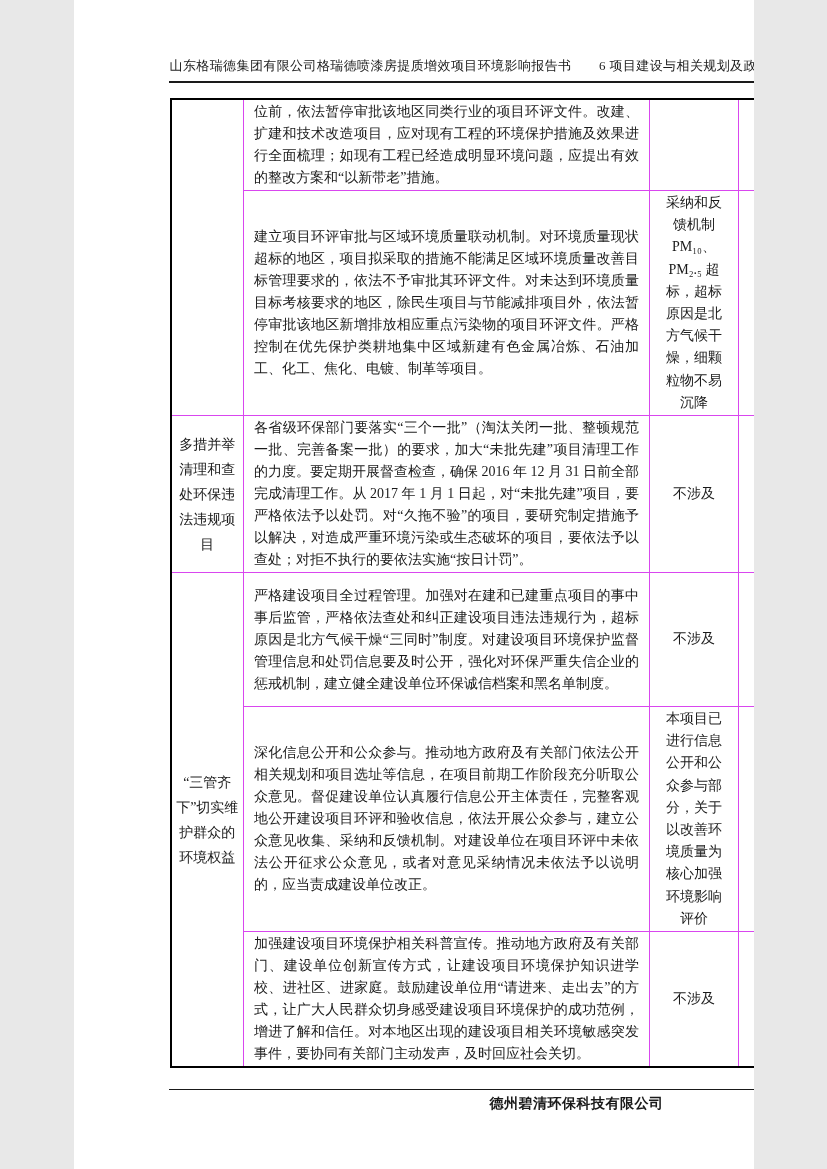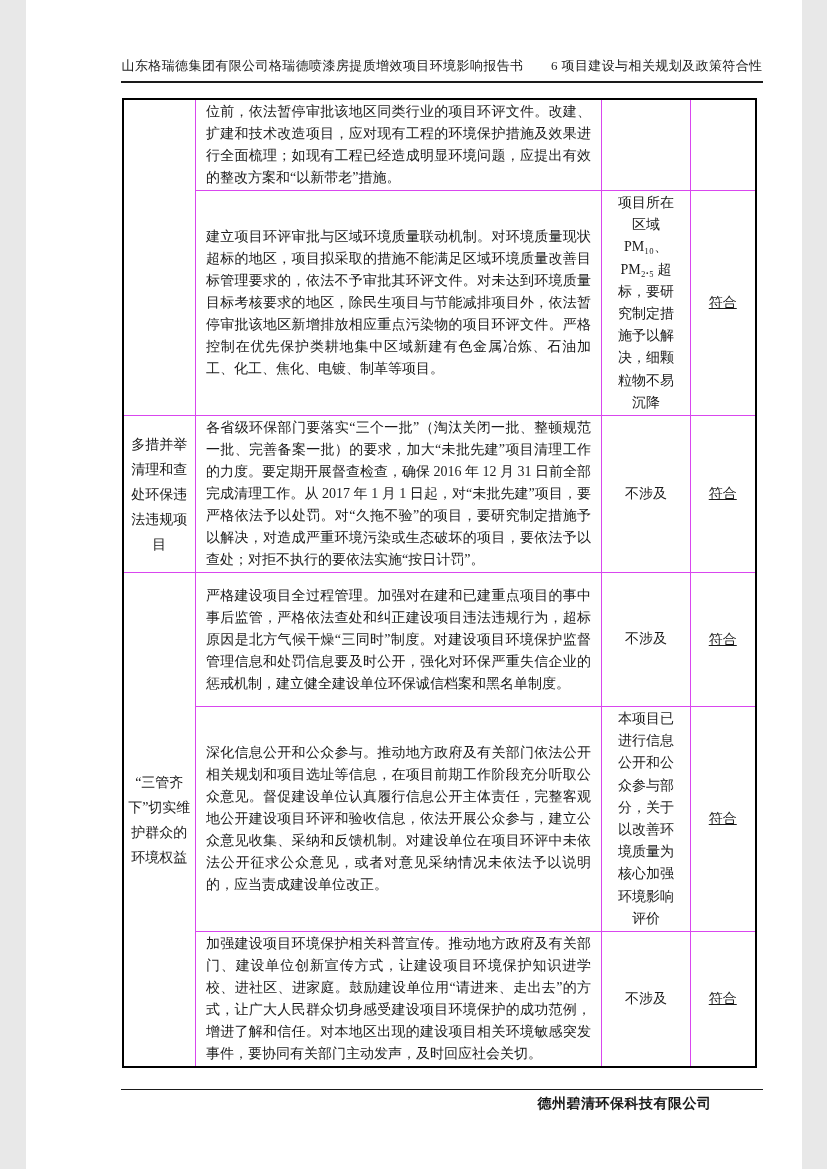--- a/index.html
+++ b/index.html
@@ -1,18 +1,18 @@
 <!DOCTYPE html>
 <html><head>
 <meta charset="utf-8">
 <style>
   html, body { margin: 0; padding: 0; background: #e8e8e8; }
   .page {
     position: relative;
-    width: 776px;
+    width: 680px;
     height: 1169px;
     margin: 0 auto;
     background: #ffffff;
     font-family: "Liberation Serif", "DejaVu Serif", serif;
     color: #1a1a1a;
     overflow: hidden;
   }
 
   
   .header {
@@ -124,21 +124,21 @@
     </colgroup>
     <tbody>
       <tr class="r1">
         <td class="cat" rowspan="2"></td>
         <td class="content">位前，依法暂停审批该地区同类行业的项目环评文件。改建、扩建和技术改造项目，应对现有工程的环境保护措施及效果进行全面梳理；如现有工程已经造成明显环境问题，应提出有效的整改方案和“以新带老”措施。</td>
         <td class="status"></td>
         <td class="result"></td>
       </tr>
       <tr class="r2">
         <td class="content">建立项目环评审批与区域环境质量联动机制。对环境质量现状超标的地区，项目拟采取的措施不能满足区域环境质量改善目标管理要求的，依法不予审批其环评文件。对未达到环境质量目标考核要求的地区，除民生项目与节能减排项目外，依法暂停审批该地区新增排放相应重点污染物的项目环评文件。严格控制在优先保护类耕地集中区域新建有色金属冶炼、石油加工、化工、焦化、电镀、制革等项目。</td>
-        <td class="status">项目所在区域 PM₁₀、PM₂.₅ 超标，要研究制定措施予以解决，细颗粒物不易沉降</td>
+        <td class="status">采纳和反馈机制 PM₁₀、PM₂.₅ 超标，超标原因是北方气候干燥，细颗粒物不易沉降</td>
         <td class="result">符合</td>
       </tr>
       <tr class="r3">
         <td class="cat">多措并举清理和查处环保违法违规项目</td>
         <td class="content">各省级环保部门要落实“三个一批”（淘汰关闭一批、整顿规范一批、完善备案一批）的要求，加大“未批先建”项目清理工作的力度。要定期开展督查检查，确保 2016 年 12 月 31 日前全部完成清理工作。从 2017 年 1 月 1 日起，对“未批先建”项目，要严格依法予以处罚。对“久拖不验”的项目，要研究制定措施予以解决，对造成严重环境污染或生态破坏的项目，要依法予以查处；对拒不执行的要依法实施“按日计罚”。</td>
         <td class="status">不涉及</td>
         <td class="result">符合</td>
       </tr>
       <tr class="r4">
         <td class="cat" rowspan="3">“三管齐下”切实维护群众的环境权益</td>

